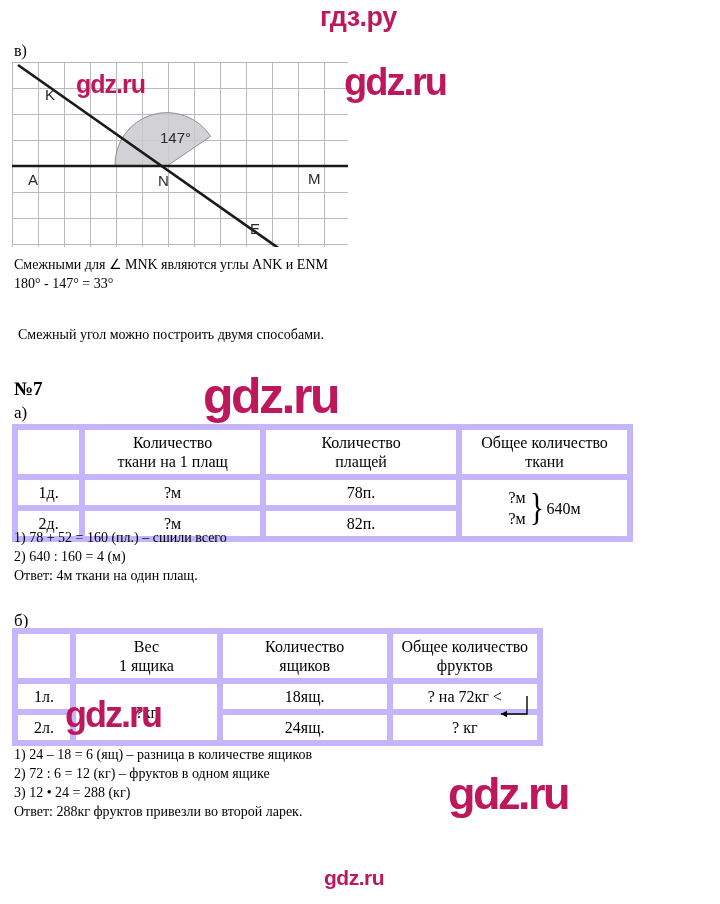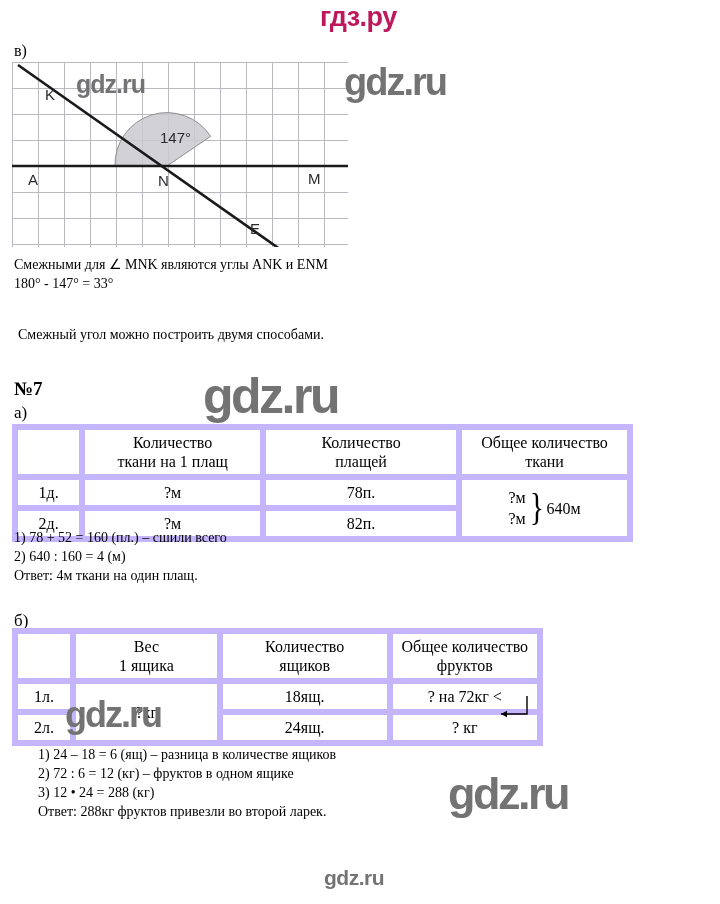--- a/index.html
+++ b/index.html
@@ -26,21 +26,21 @@
     font-size: 27px;
     letter-spacing: -0.5px;
     color: #be185d;
   }
 
   
   .wm {
     position: absolute;
     font-family: "Liberation Sans", sans-serif;
     font-weight: bold;
-    color: #737373;
+    color: #be185d;
     white-space: nowrap;
     letter-spacing: -1px;
     z-index: 5;
     pointer-events: none;
   }
   .wm-a { left: 76px;  top: 70px;  font-size: 25px; }
   .wm-b { left: 344px; top: 61px;  font-size: 38px; letter-spacing: -2px; }
   .wm-c { left: 203px; top: 367px; font-size: 50px; letter-spacing: -2.5px; }
   .wm-d { left: 65px;  top: 694px; font-size: 36px; letter-spacing: -2px; }
   .wm-e { left: 448px; top: 768px; font-size: 45px; letter-spacing: -2.5px; }
@@ -65,21 +65,21 @@
   
   .para {
     position: absolute;
     font-size: 14px;
     line-height: 19px;
     white-space: pre;
   }
   .p-adj   { left: 14px; top: 255px; }
   .p-two   { left: 18px; top: 325px; }
   .p-sol-a { left: 14px; top: 528px; }
-  .p-sol-b { left: 14px; top: 745px; margin-left: 24px; }
+  .p-sol-b { left: 14px; top: 745px; }
 
   .num-head {
     position: absolute;
     left: 14px;
     top: 378px;
     font-size: 19px;
     font-weight: bold;
   }
   .sub-a {
     position: absolute;

